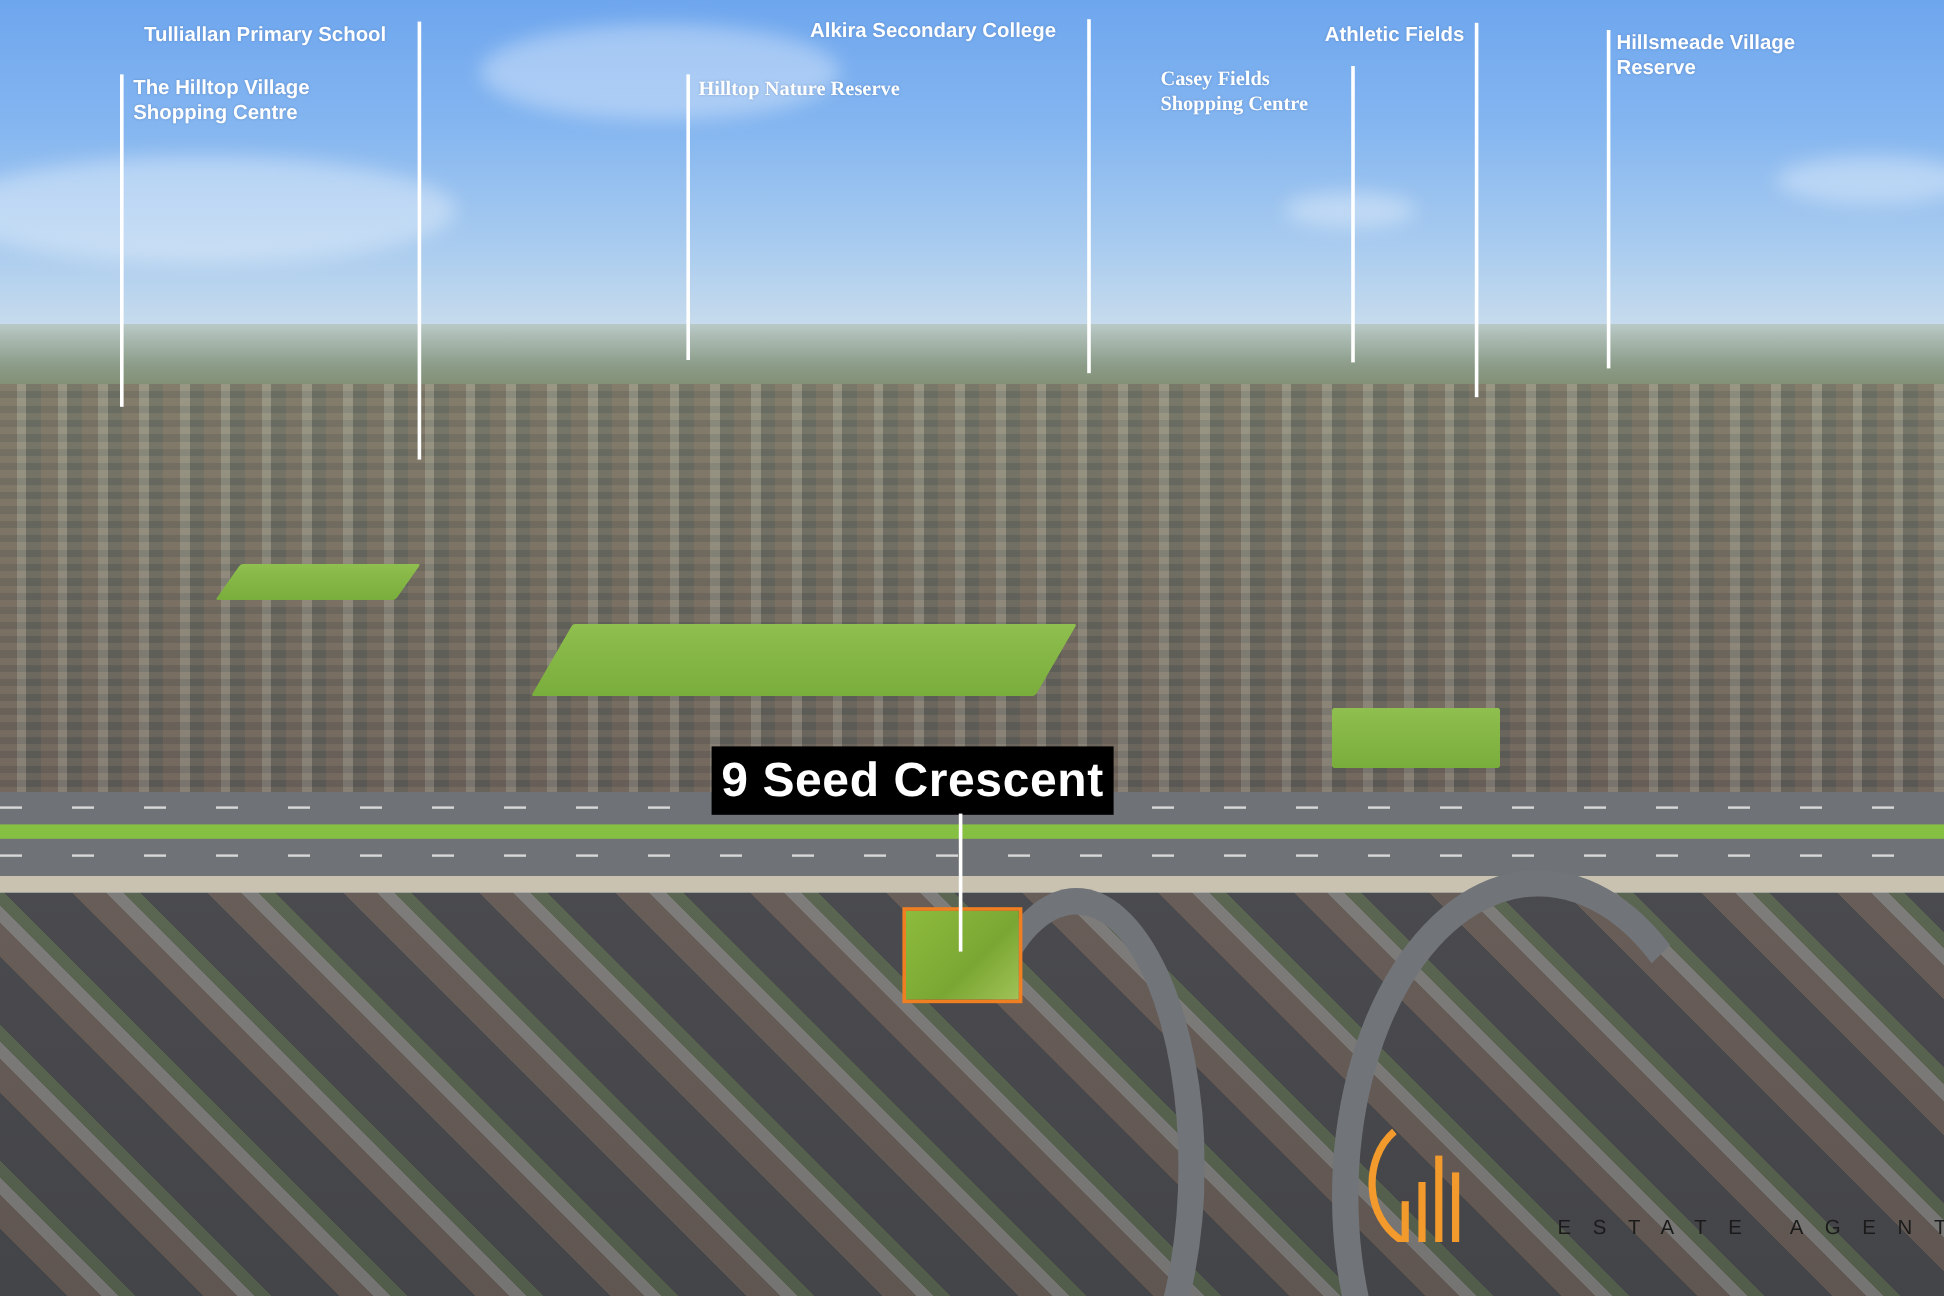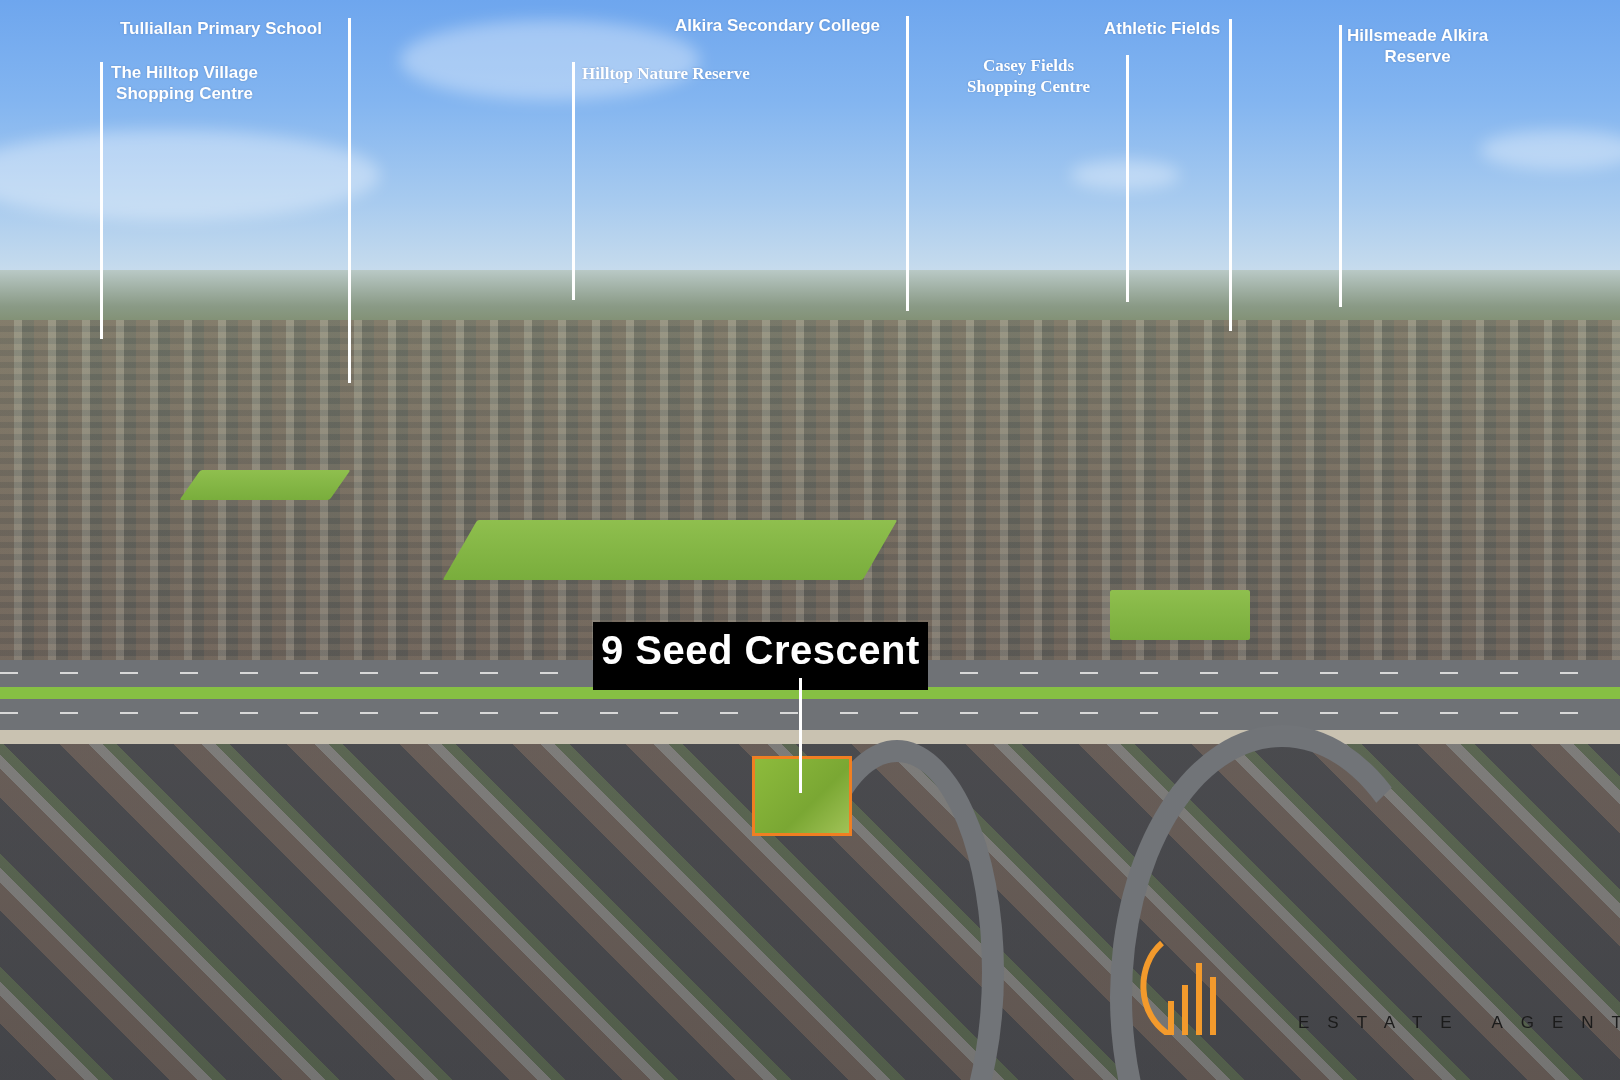--- a/index.html
+++ b/index.html
@@ -23,24 +23,24 @@
     .service-strip { position: absolute; left: 0; top: 730px; width: 1620px; height: 14px; background: #c9c2b1; }
     .suburb-near { position: absolute; left: 0; top: 744px; width: 1620px; height: 336px;
       background:
         repeating-linear-gradient(45deg, rgba(60,60,65,0.55) 0 40px, rgba(120,95,80,0.45) 40px 60px, rgba(190,185,175,0.35) 60px 70px, rgba(90,120,60,0.35) 70px 80px),
         linear-gradient(180deg, #5b5c5e 0%, #4d4f52 100%); }
     .road-curve { position: absolute; border: 22px solid #717478; border-radius: 50%; }
     .lot { position: absolute; left: 752px; top: 756px; width: 94px; height: 74px;
       background: linear-gradient(135deg, #8dbb3c, #7aa733 60%, #a1c257); border: 3px solid #f07f22; }
 
     .poi { position: absolute; color: #ffffff; font-weight: bold; font-size: 17px; line-height: 21px;
-      text-shadow: 0 0 2px rgba(40,70,120,0.35); white-space: nowrap; text-align: center; }
+      text-shadow: 0 0 2px rgba(40,70,120,0.35); white-space: nowrap; }
     .leader { position: absolute; width: 3px; background: #ffffff; }
 
-    .address-label { position: absolute; left: 593px; top: 622px; height: 68px; padding: 0 8px;
+    .address-label { position: absolute; left: 593px; top: 622px; height: 57px; padding: 0 8px;
       background: #000000; color: #ffffff; font-weight: bold; font-size: 40px; line-height: 56px; letter-spacing: 0.5px; white-space: nowrap; }
     .address-leader { position: absolute; left: 799px; top: 678px; width: 3px; height: 115px; background: #ffffff; }
 
     .logo { position: absolute; left: 1130px; top: 935px; width: 430px; height: 100px; }
     .logo-mark { position: absolute; left: 0; top: 0; width: 100px; height: 100px; }
     .logo-word { position: absolute; left: 135px; top: -8px; color: #f39a2c; font-size: 84px; line-height: 90px; font-weight: normal; letter-spacing: 1px; }
     .logo-sub { position: absolute; left: 168px; top: 78px; color: #1b1b1b; font-size: 17px; letter-spacing: 18px; white-space: nowrap; }
   </style>
 </head>
 <body>
@@ -99,21 +99,21 @@
 </div>
 <div class="leader" style="left:1229px;top:19px;height:312px;"></div>
 
 <div class="poi" style="left:967px;top:55px;font-family:Liberation Serif, serif;">
   <div>Casey Fields</div>
   <div>Shopping Centre</div>
 </div>
 <div class="leader" style="left:1126px;top:55px;height:247px;"></div>
 
 <div class="poi" style="left:1347px;top:25px;">
-  <div>Hillsmeade Alkira</div>
+  <div>Hillsmeade Village</div>
   <div>Reserve</div>
 </div>
 <div class="leader" style="left:1339px;top:25px;height:282px;"></div>
 
 <div class="address-label">9 Seed Crescent</div>
 <div class="address-leader"></div>
 
 <div class="logo">
   <svg class="logo-mark" viewBox="0 0 100 100">
     <path d="M32 8 C 6 30, 6 80, 40 100" fill="none" stroke="#f39a2c" stroke-width="6"></path>

